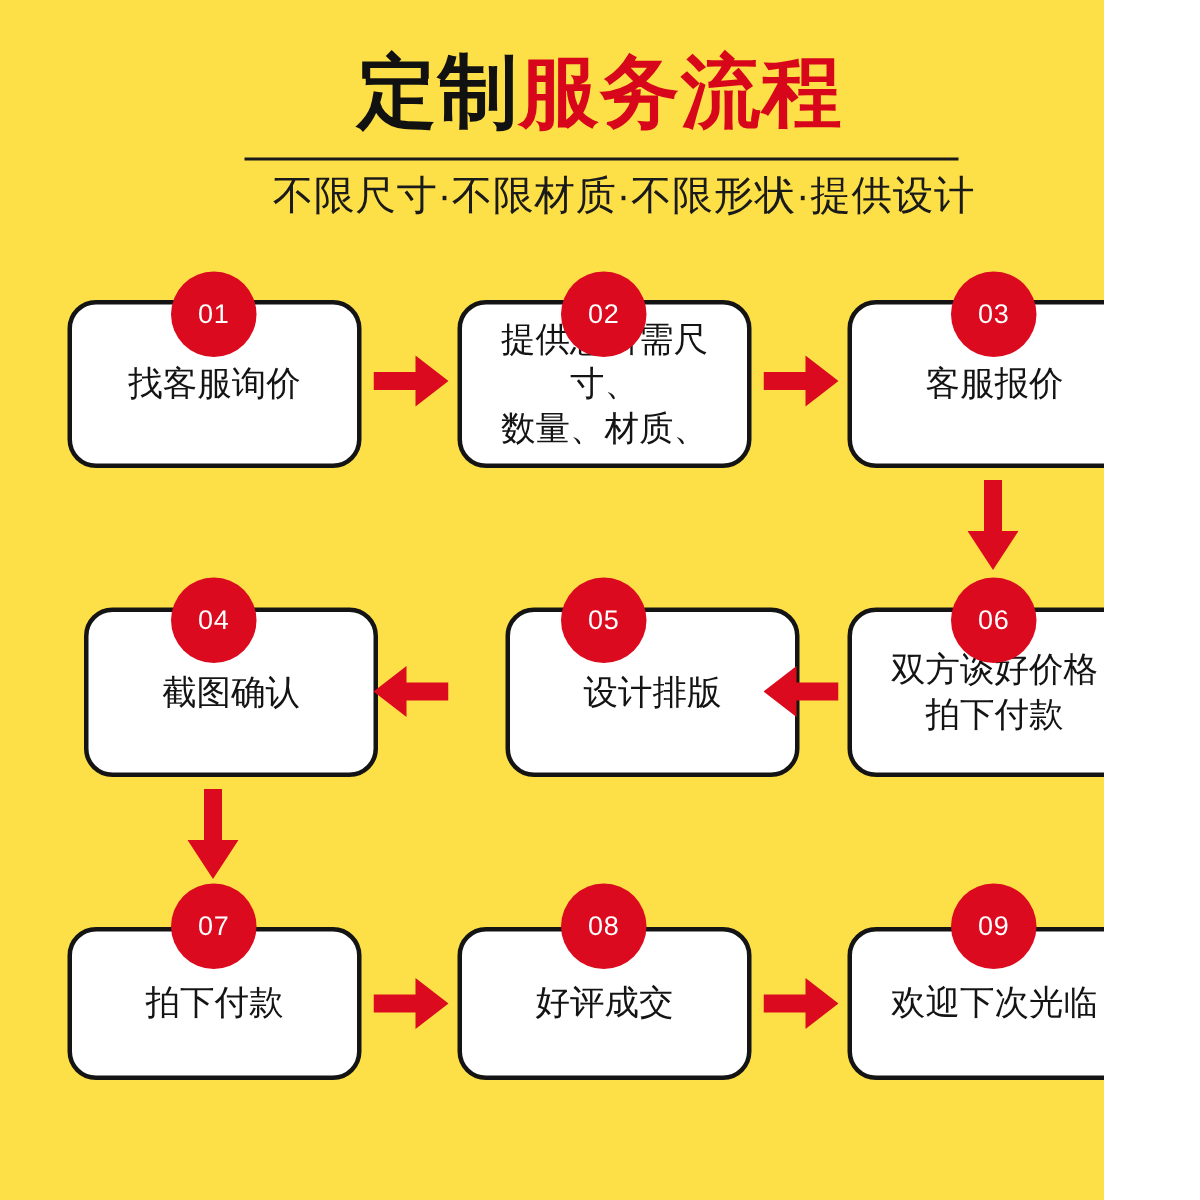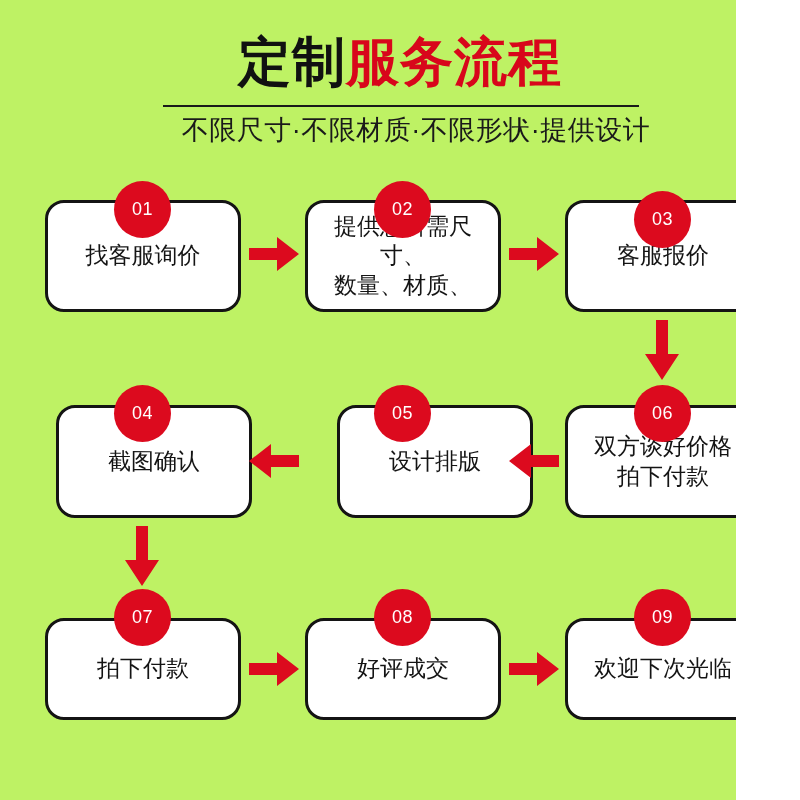--- a/index.html
+++ b/index.html
@@ -8,21 +8,21 @@
     background: #ffffff;
   }
   body {
     font-family: "Liberation Sans", "DejaVu Sans", sans-serif;
     -webkit-font-smoothing: antialiased;
   }
   #canvas {
     position: relative;
     width: 736px;
     height: 800px;
-    background: #bef264;
+    background: #fde047;
     overflow: hidden;
   }
 
   
   #header {
     position: absolute;
     left: 0;
     top: 0;
     width: 800px;
     text-align: center;
@@ -123,21 +123,21 @@
 
   <div class="node" style="left:305px; top:200px; width:196px; height:112px;">
     <div class="node-label">提供您所需尺寸、
 数量、材质、</div>
   </div>
   <div class="badge" style="left:374px; top:181px;">02</div>
 
   <div class="node" style="left:565px; top:200px; width:196px; height:112px;">
     <div class="node-label">客服报价</div>
   </div>
-  <div class="badge" style="left:634px; top:191px;text-align:center;">03</div>
+  <div class="badge" style="left:634px; top:181px;text-align:center;">03</div>
 
   <div class="arrow" style="left:249px; top:233px;">
     <svg width="50" height="42" viewBox="0 0 50 42" aria-hidden="true">
       <path d="M0 15 L28 15 L28 4 L50 21 L28 38 L28 27 L0 27 Z" fill="#DC0A1E"></path>
     </svg>
   </div>
 
   <div class="arrow" style="left:509px; top:233px;">
     <svg width="50" height="42" viewBox="0 0 50 42" aria-hidden="true">
       <path d="M0 15 L28 15 L28 4 L50 21 L28 38 L28 27 L0 27 Z" fill="#DC0A1E"></path>

